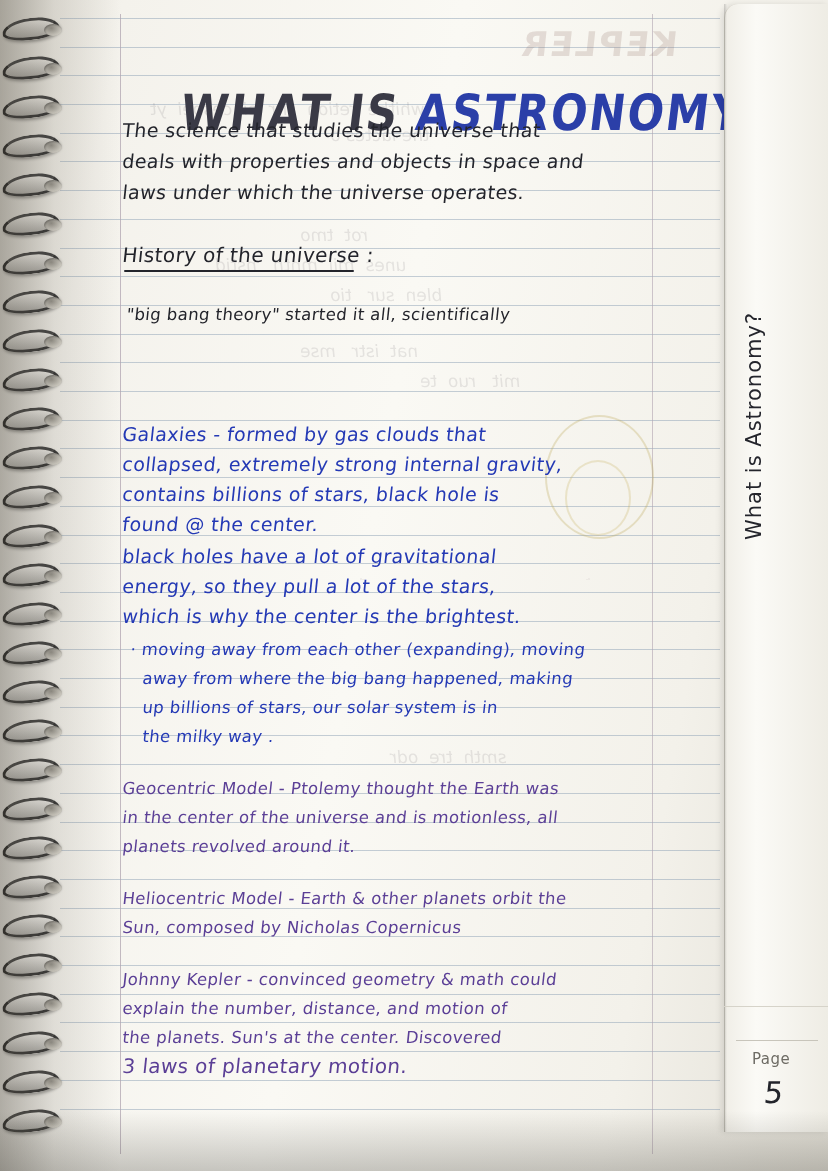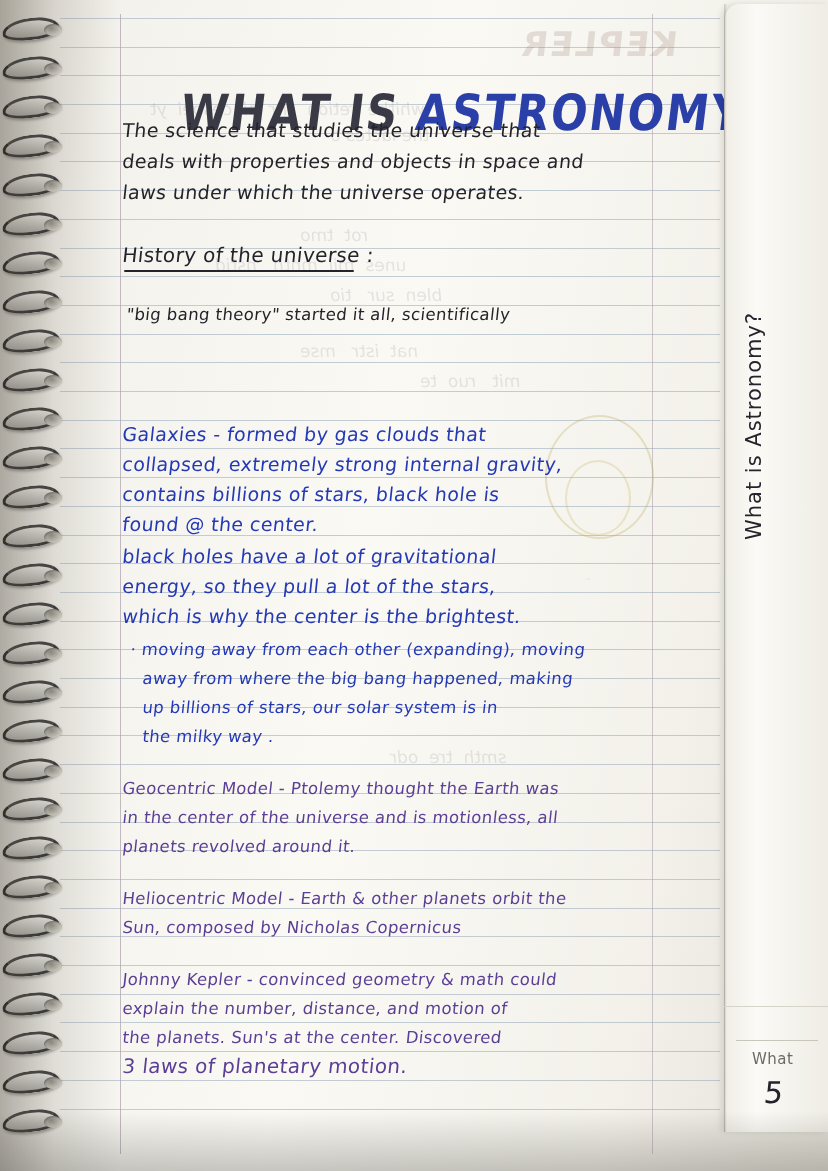--- a/index.html
+++ b/index.html
@@ -373,18 +373,18 @@
   <div class="hw body-purple small" style="left:124px; top:965px;">Johnny Kepler - convinced geometry &amp; math could</div>
   <div class="hw body-purple small" style="left:124px; top:994px;">explain the number, distance, and motion of</div>
   <div class="hw body-purple small" style="left:124px; top:1023px;">the planets. Sun's at the center. Discovered</div>
   <div class="hw body-purple small" style="left:124px; top:1052px; font-size:20px;">3 laws of planetary motion.</div>
 
   <div class="tab"></div>
   <div class="tab-edge"></div>
   <div class="tab-notch"></div>
   <div class="tab-label">What is Astronomy?</div>
   <div class="tab-divider"></div>
-  <div class="page-word">What</div>
+  <div class="page-word">Page</div>
   <div class="page-num">5</div>
 
   <div class="paper-shadow-left"></div>
   <div class="paper-shadow-bottom"></div>
 </div>
 
 </body></html>

